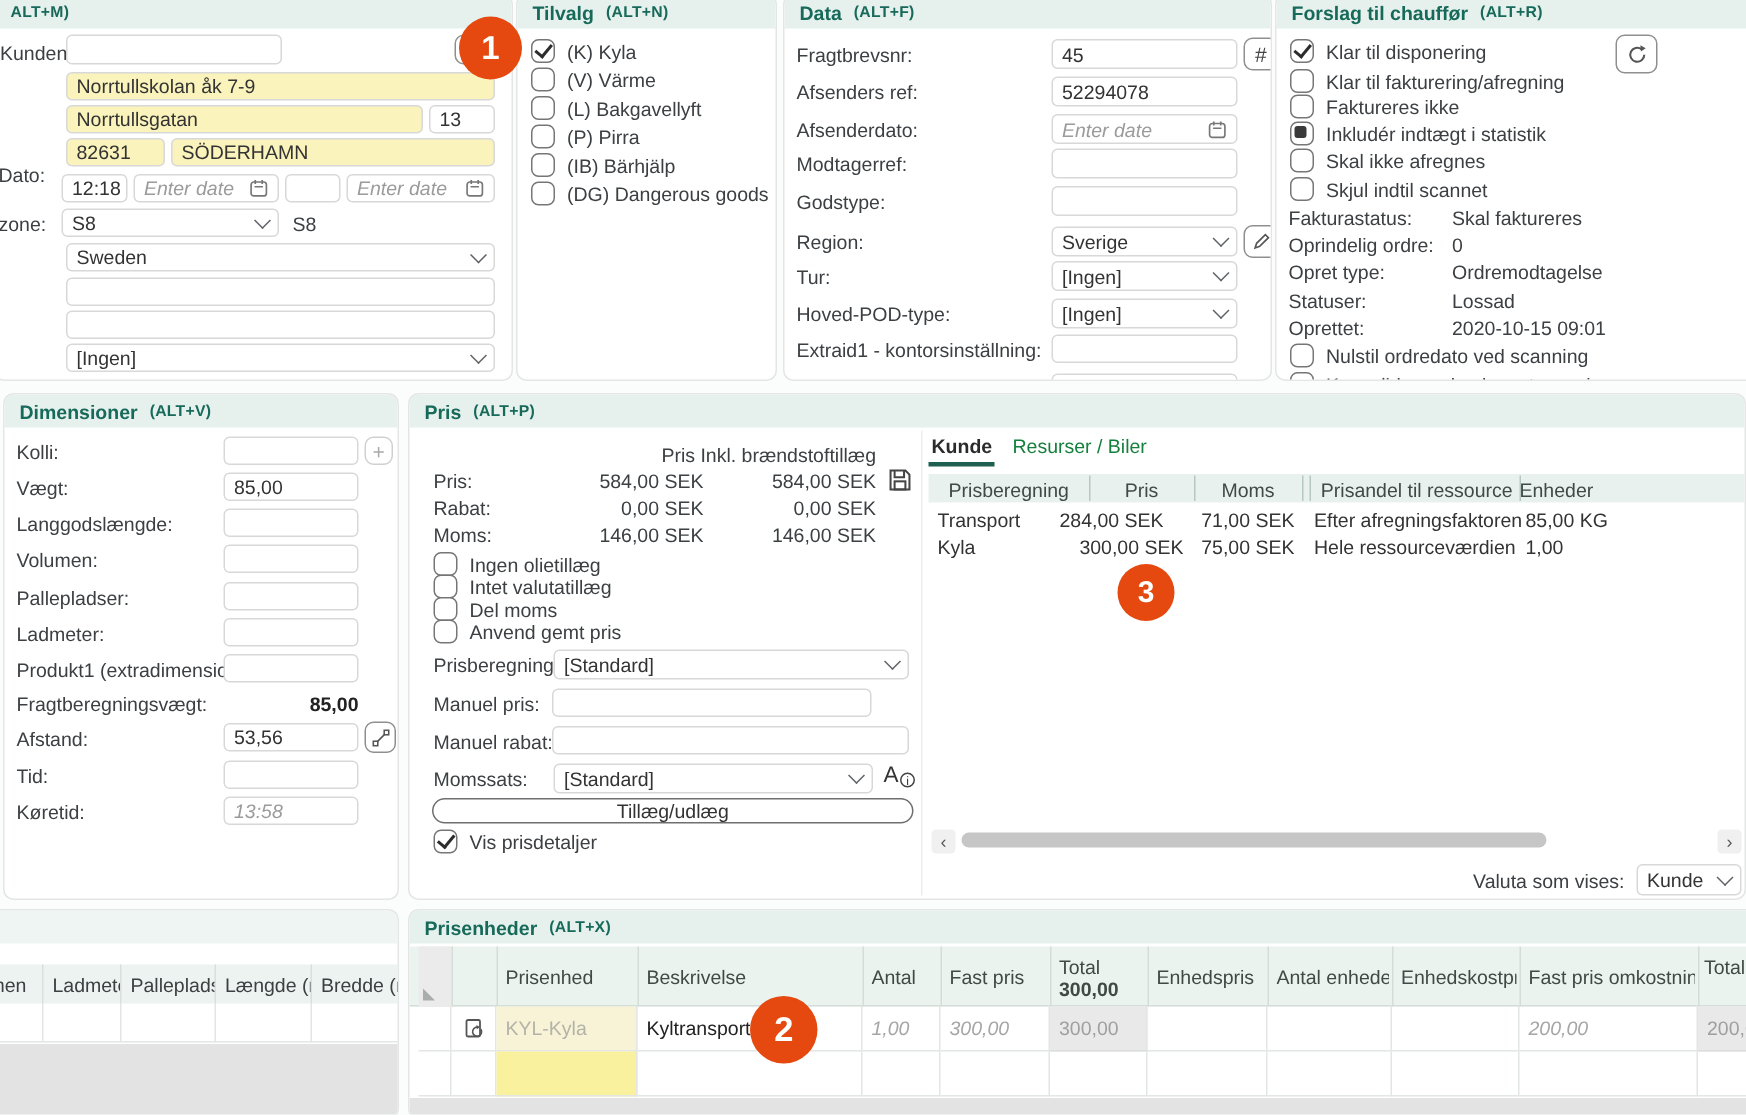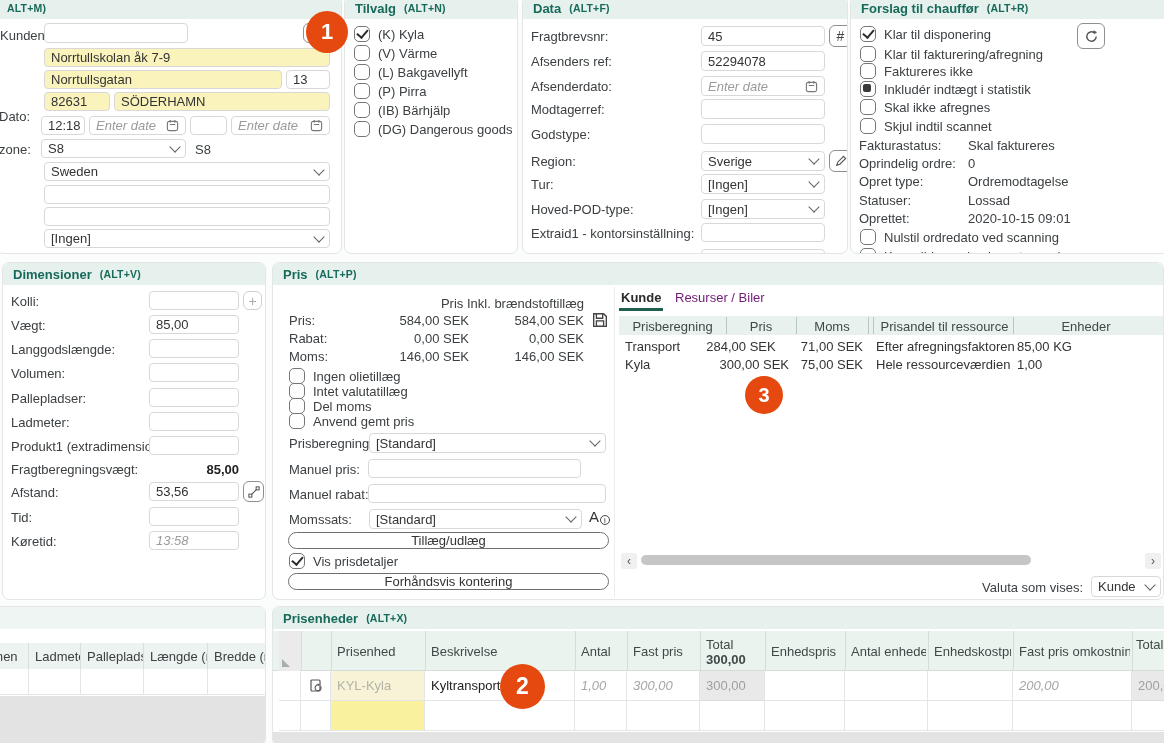--- a/index.html
+++ b/index.html
@@ -340,34 +340,31 @@
         <span class="chev"></span>
     </div>
     <div class="ab" style="left:316px;top:245px;width:24px;height:20px;color:#333;font-size:15px;">
       A<span style="position:absolute;left:11px;top:7px;width:10px;height:10px;border:1.2px solid #444;border-radius:50%;font-size:8px;display:flex;align-items:center;justify-content:center;box-sizing:border-box;">i</span>
     </div>
     <div class="pill" style="left:15px;top:269px;width:321px;height:17px;">
         <span>Tillæg/udlæg</span>
       </div>
     <span class="cb ck" style="left:16px;top:290px;"></span>
     <span class="cl" style="left:40px;top:291px;">Vis prisdetaljer</span>
-    <div class="pill" style="left:15px;top:310px;width:321px;height:17px;">
-        <span>Forhåndsvis kontering</span>
-      </div>
 
     <div class="ab" style="left:348px;top:27px;font-weight:bold;color:#2b2b2b;"><span>Kunde</span></div>
     <div class="ab" style="left:346px;top:45px;width:44px;height:3px;background:#1f5f4f;"></div>
-    <div class="ab" style="left:402px;top:27px;color:#701a75;text-align:right;"><span>Resurser / Biler</span></div>
+    <div class="ab" style="left:402px;top:27px;color:#15803d;text-align:right;"><span>Resurser / Biler</span></div>
 
     <div class="thead" style="left:346px;top:53px;width:546px;height:19px;"></div>
     <div class="hcell" style="left:346px;top:56px;width:107px;text-align:center;">Prisberegning</div>
     <div class="hcell" style="left:453px;top:56px;width:70px;text-align:center;">Pris</div>
     <div class="hcell" style="left:523px;top:56px;width:72px;text-align:center;">Moms</div>
     <div class="hcell" style="left:603px;top:56px;width:137px;text-align:center;">Prisandel til ressource</div>
-    <div class="hcell" style="left:740px;top:56px;width:146px;text-align:center;">Enheder</div>
+    <div class="hcell" style="left:740px;top:56px;width:146px;text-align:left;">Enheder</div>
     <div class="vline" style="left:453px;top:54px;height:17px;"></div>
     <div class="vline" style="left:523px;top:54px;height:17px;"></div>
     <div class="vline" style="left:595px;top:54px;height:17px;"></div>
     <div class="vline" style="left:600px;top:54px;height:17px;"></div>
     <div class="vline" style="left:740px;top:54px;height:17px;"></div>
 
     <div class="cell" style="left:352px;top:76px;width:100px;">Transport</div>
     <div class="cell" style="left:420px;top:76px;width:96px;text-align:center;"><span>284,00 SEK</span></div>
     <div class="cell" style="left:494px;top:76px;width:96px;text-align:right;"><span>71,00 SEK</span></div>
     <div class="cell" style="left:603px;top:76px;width:140px;">Efter afregningsfaktoren</div>

